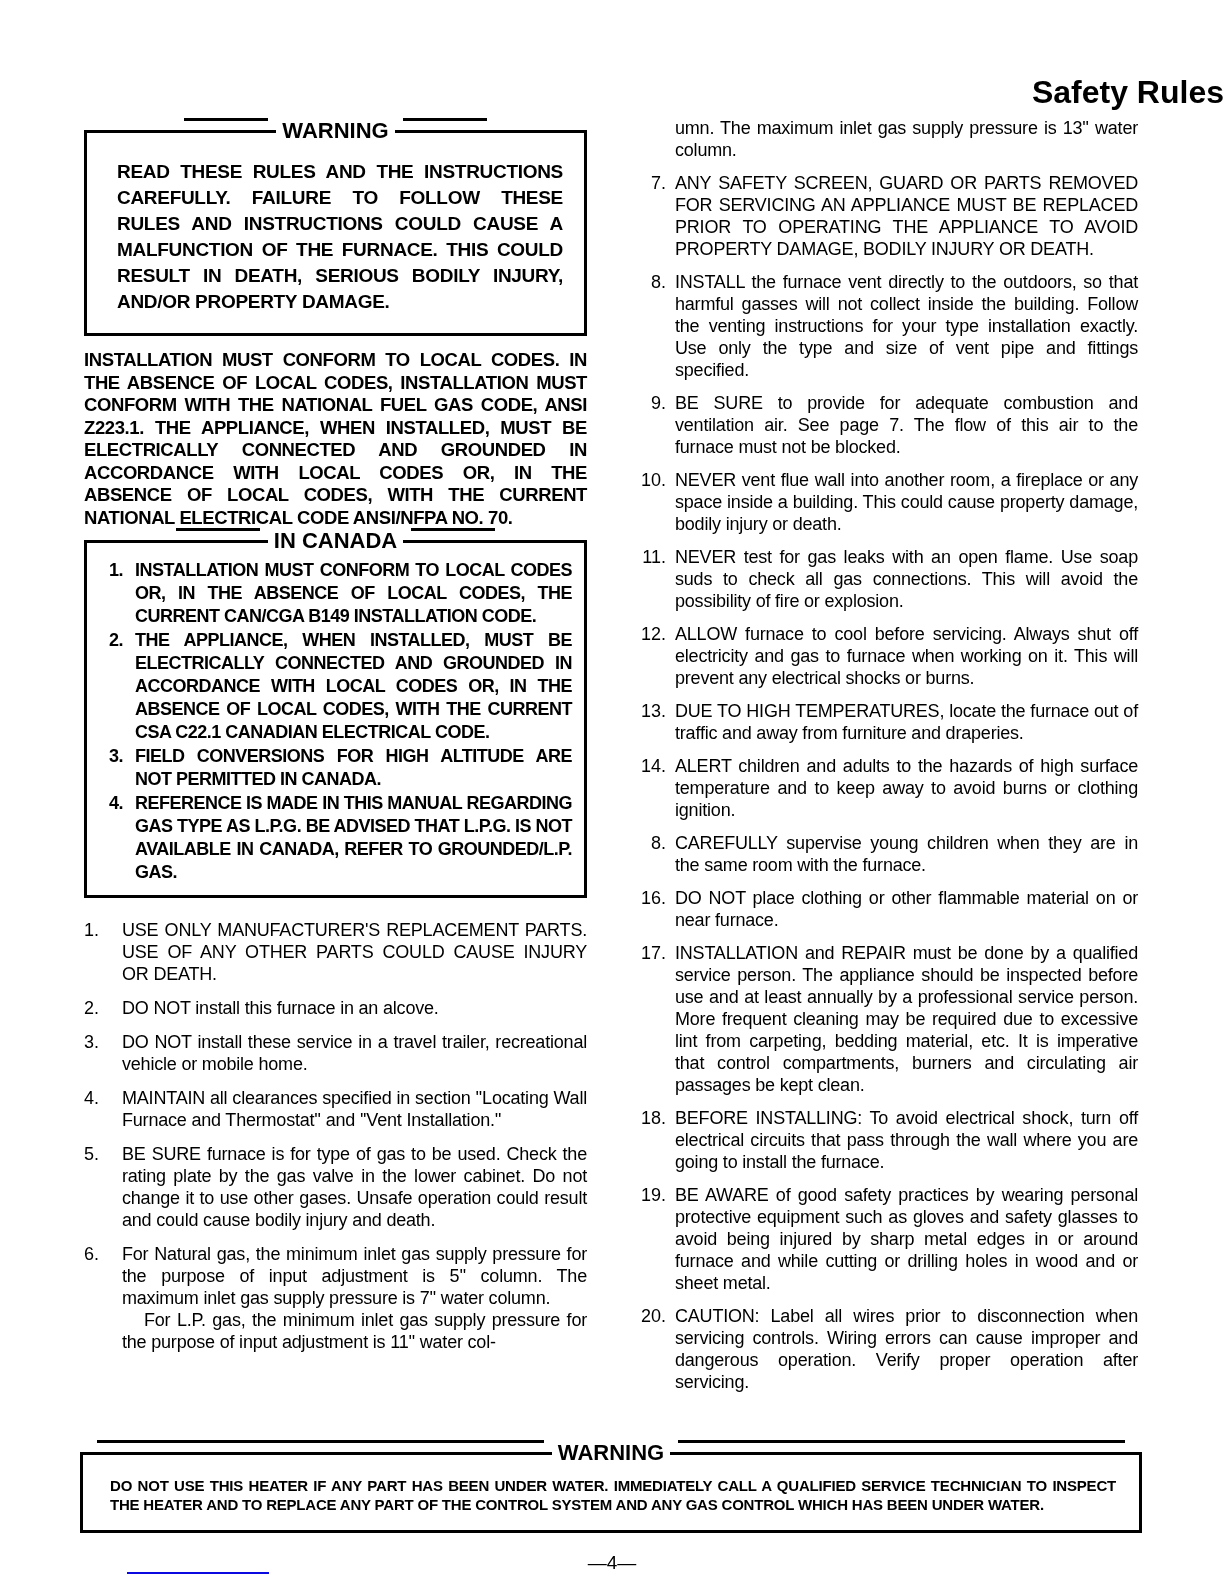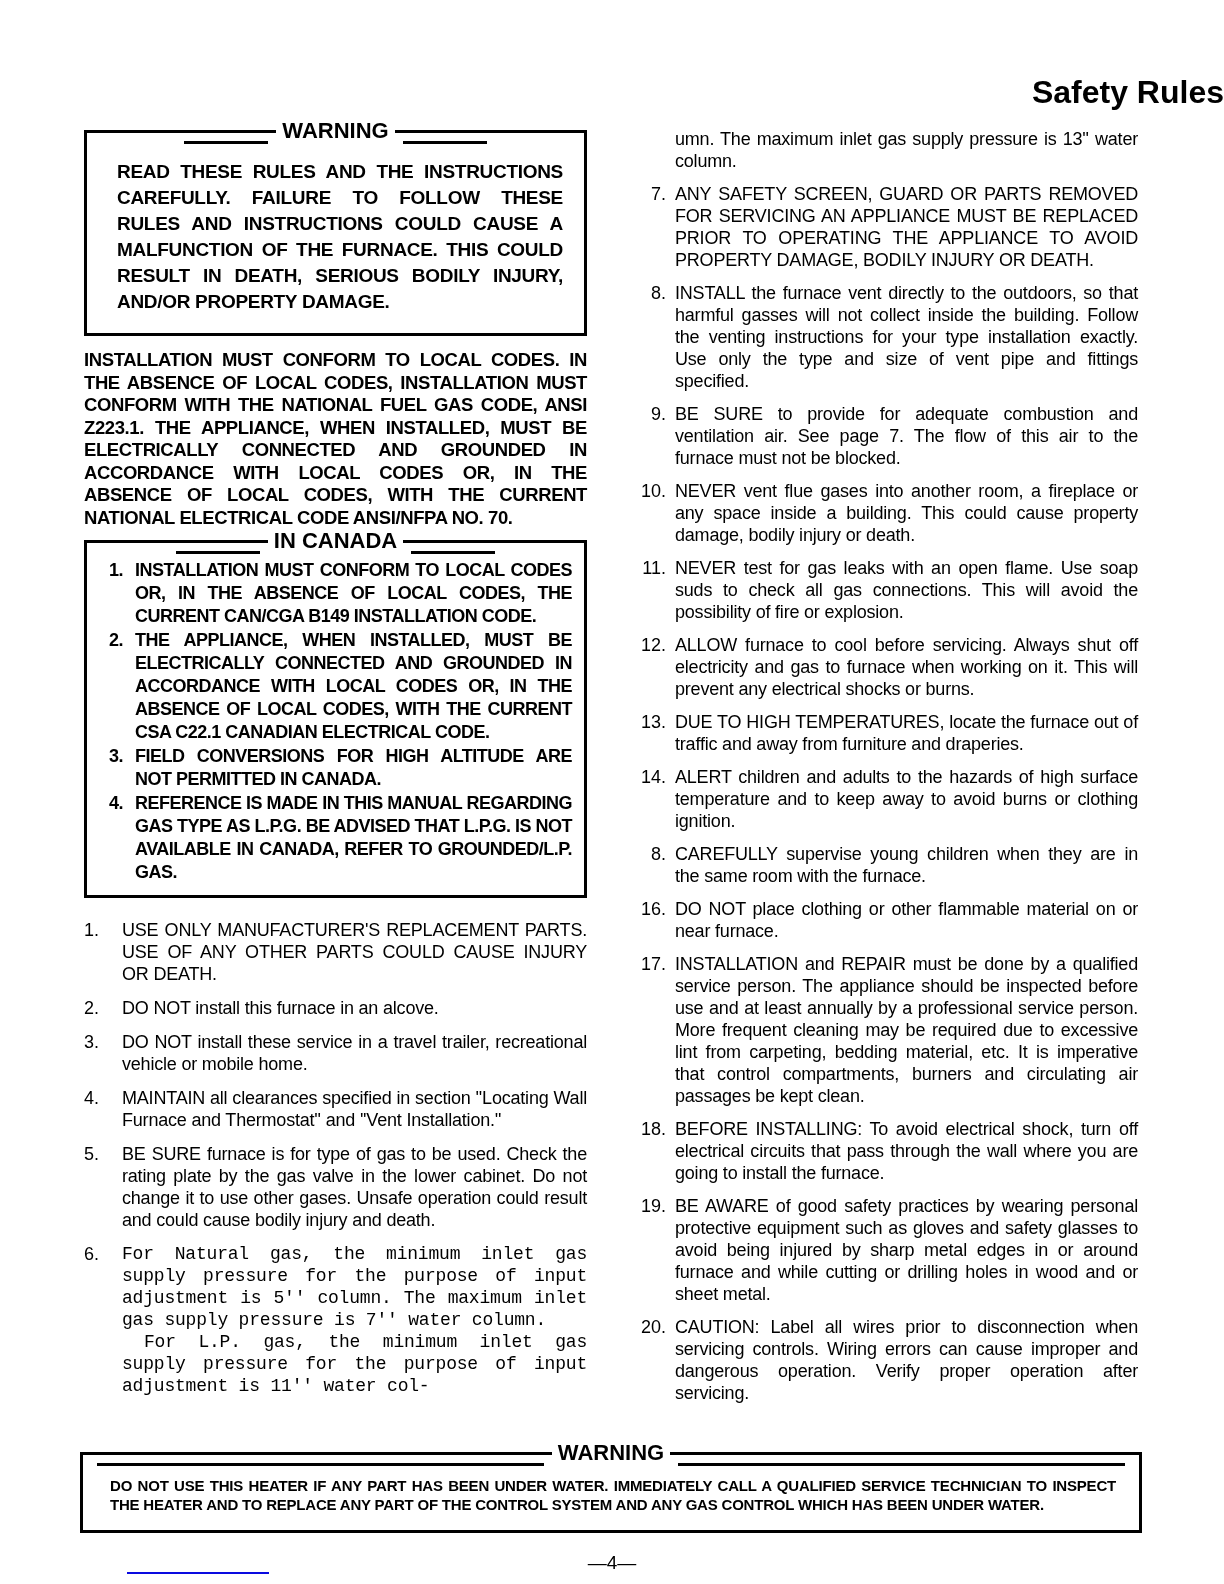--- a/index.html
+++ b/index.html
@@ -12,27 +12,27 @@
   }
   .page { position:absolute; inset:0; overflow:hidden; }
 
   .title {
     position:absolute; top:74px; left:0; right:0;
     text-align:right; font-size:32px; font-weight:bold; margin:0;
   }
 
   .col { position:absolute; }
   .col-left  { left:84px;  top:130px; width:503px; }
-  .col-right { left:633px; top:128px; width:505px; }
+  .col-right { left:633px; top:117px; width:505px; }
 
   
   .box { border:3px solid #000; position:relative; background:#fff; }
   .legend {
     position:absolute; top:-15px; left:0; right:0;
-    display:flex; justify-content:center; align-items:flex-end;gap:8px;
+    display:flex; justify-content:center; align-items:flex-start;gap:8px;
   }
   .legend-line { height:3px; background:#000; width:84px; }
   .legend-wide { left:14px; right:14px; }
   .legend-wide .legend-line { flex:1; }
   .legend-text {
     background:#fff; padding:0 6px;
     font-weight:bold; font-size:22px; line-height:26px; white-space:nowrap;
   }
 
   .caps-text {
@@ -57,21 +57,21 @@
 
   .rule-list { margin-top:21px; }
   .rule { display:flex; margin-bottom:12px; }
   .rule .num {
     flex:0 0 38px; font-size:18px; line-height:22px;
   }
   .rule .rtext {
     flex:1; text-align:justify; font-size:18px; line-height:22px;
     letter-spacing:-0.2px;
   }
-  .rtext-wrap { flex:1;font-family:Liberation Mono, monospace; }
+  .rtext-wrap { flex:1; }
   .rtext-wrap .rtext { display:block; }
   .rtext.indent { text-indent:22px; }
 
   .col-right .rule { margin-bottom:11px; }
   .col-right .rule .num {
     flex:0 0 42px; text-align:right; padding-right:9px; box-sizing:border-box;
   }
 
   .bottom-box {
     position:absolute; left:80px; top:1452px; width:1062px;
@@ -179,21 +179,21 @@
     <div class="rule">
       <span class="num">8.</span>
       <div class="rtext">INSTALL the furnace vent directly to the outdoors, so that harmful gasses will not collect inside the building. Follow the venting instructions for your type installation exactly. Use only the type and size of vent pipe and fittings specified.</div>
     </div>
     <div class="rule">
       <span class="num">9.</span>
       <div class="rtext">BE SURE to provide for adequate combustion and ventilation air. See page 7. The flow of this air to the furnace must not be blocked.</div>
     </div>
     <div class="rule">
       <span class="num">10.</span>
-      <div class="rtext">NEVER vent flue gases into another room, a fireplace or any space inside a building. This could cause property damage, bodily injury or death.</div>
+      <div class="rtext">NEVER vent flue wall into another room, a fireplace or any space inside a building. This could cause property damage, bodily injury or death.</div>
     </div>
     <div class="rule">
       <span class="num">11.</span>
       <div class="rtext">NEVER test for gas leaks with an open flame. Use soap suds to check all gas connections. This will avoid the possibility of fire or explosion.</div>
     </div>
     <div class="rule">
       <span class="num">12.</span>
       <div class="rtext">ALLOW furnace to cool before servicing. Always shut off electricity and gas to furnace when working on it. This will prevent any electrical shocks or burns.</div>
     </div>
     <div class="rule">

